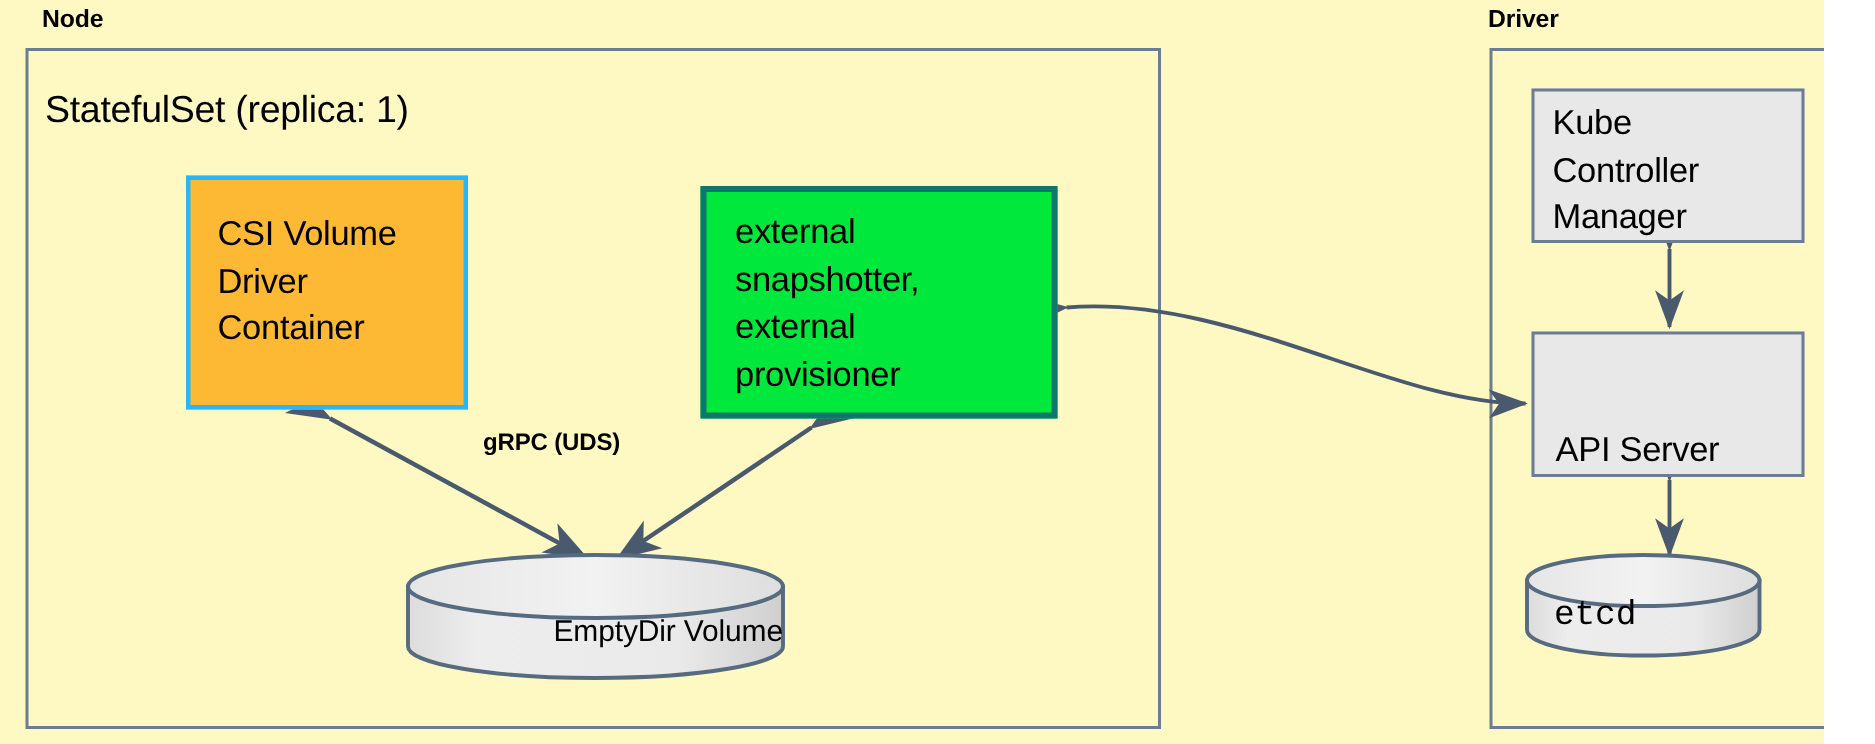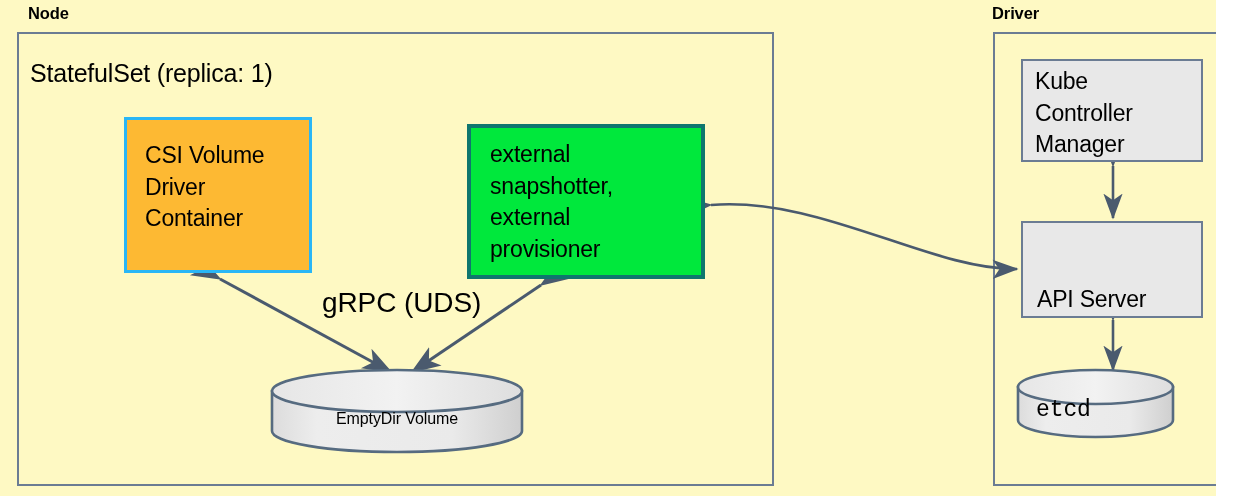--- a/index.html
+++ b/index.html
@@ -66,31 +66,32 @@
   .box-ext {
     background: #00E83C;
     border: 4px solid #0f766e;
   }
   .box-gray {
     background: #E8E8E8;
     border: 2px solid #6b7c93;
   }
   .edge-label {
     position: absolute;
-    font-size: 28px;
+    font-size: 16px;
     color: #000000;
     white-space: nowrap;
     letter-spacing: -0.1px;
+    font-weight: bold;
   }
   .cyl-label {
     position: absolute;
-    font-size: 16px;
+    font-size: 20px;
     color: #000000;
     white-space: nowrap;
-    text-align: center;
+    text-align: right;
     letter-spacing: -0.1px;
   }
   .cyl-label-big {
     font-size: 23px;
   }
   .api-label {
     font-size: 23px;
   }
 </style>
 </head>

